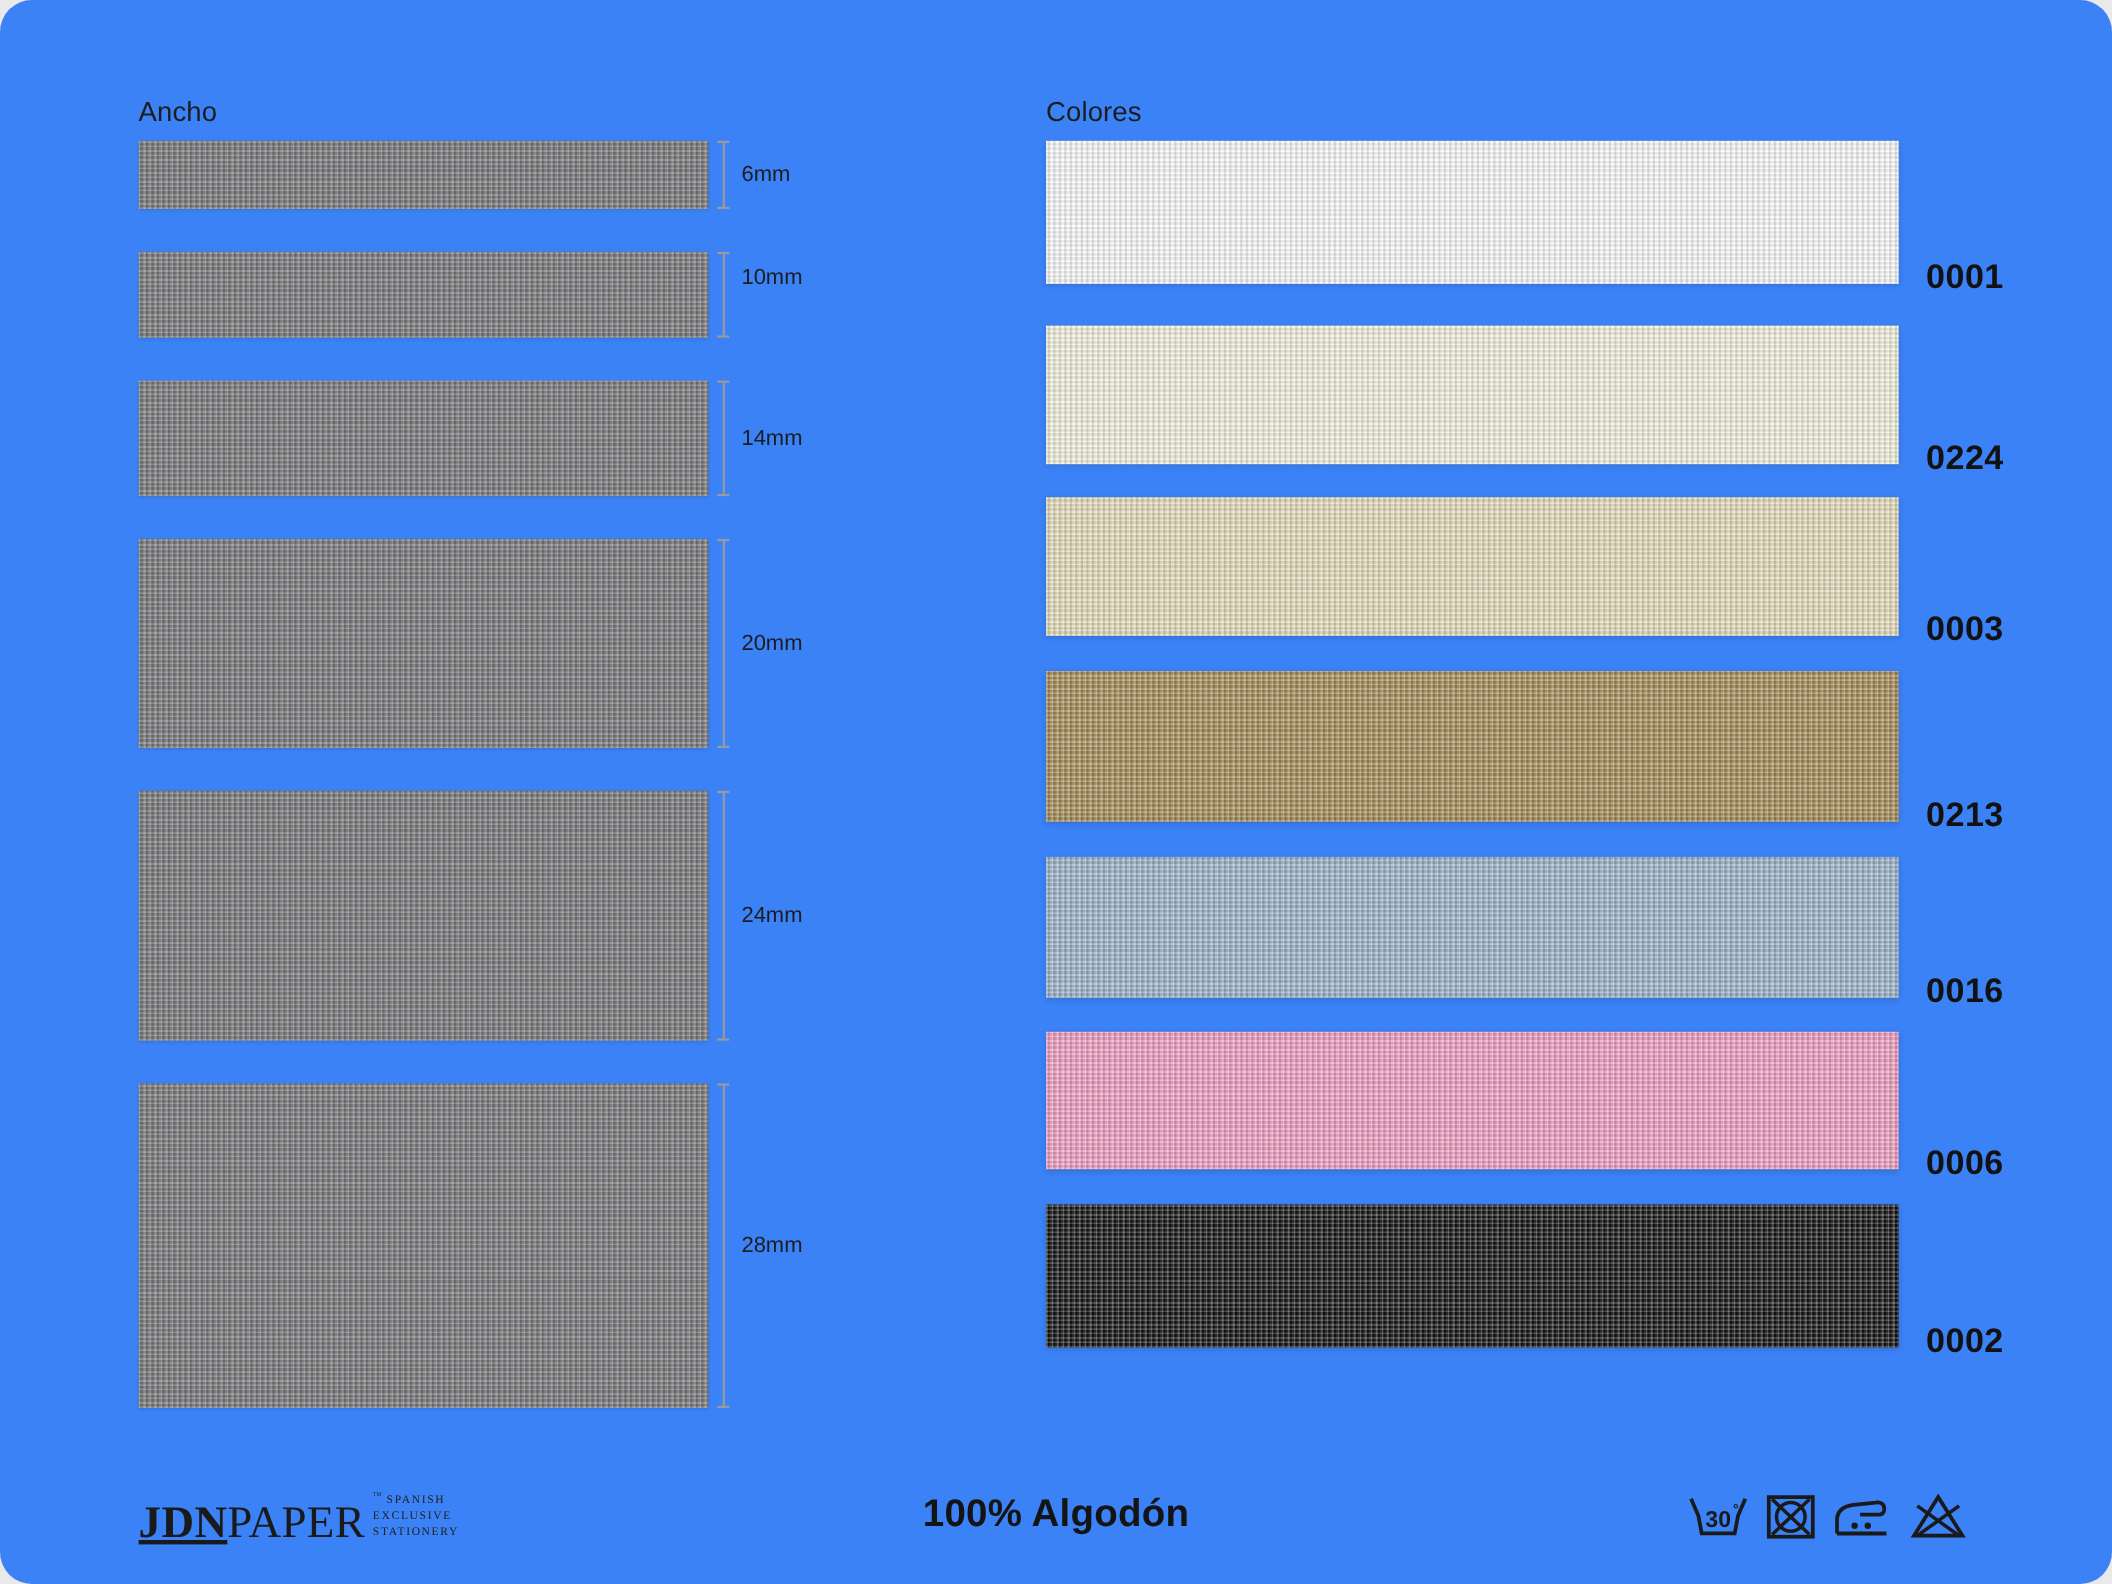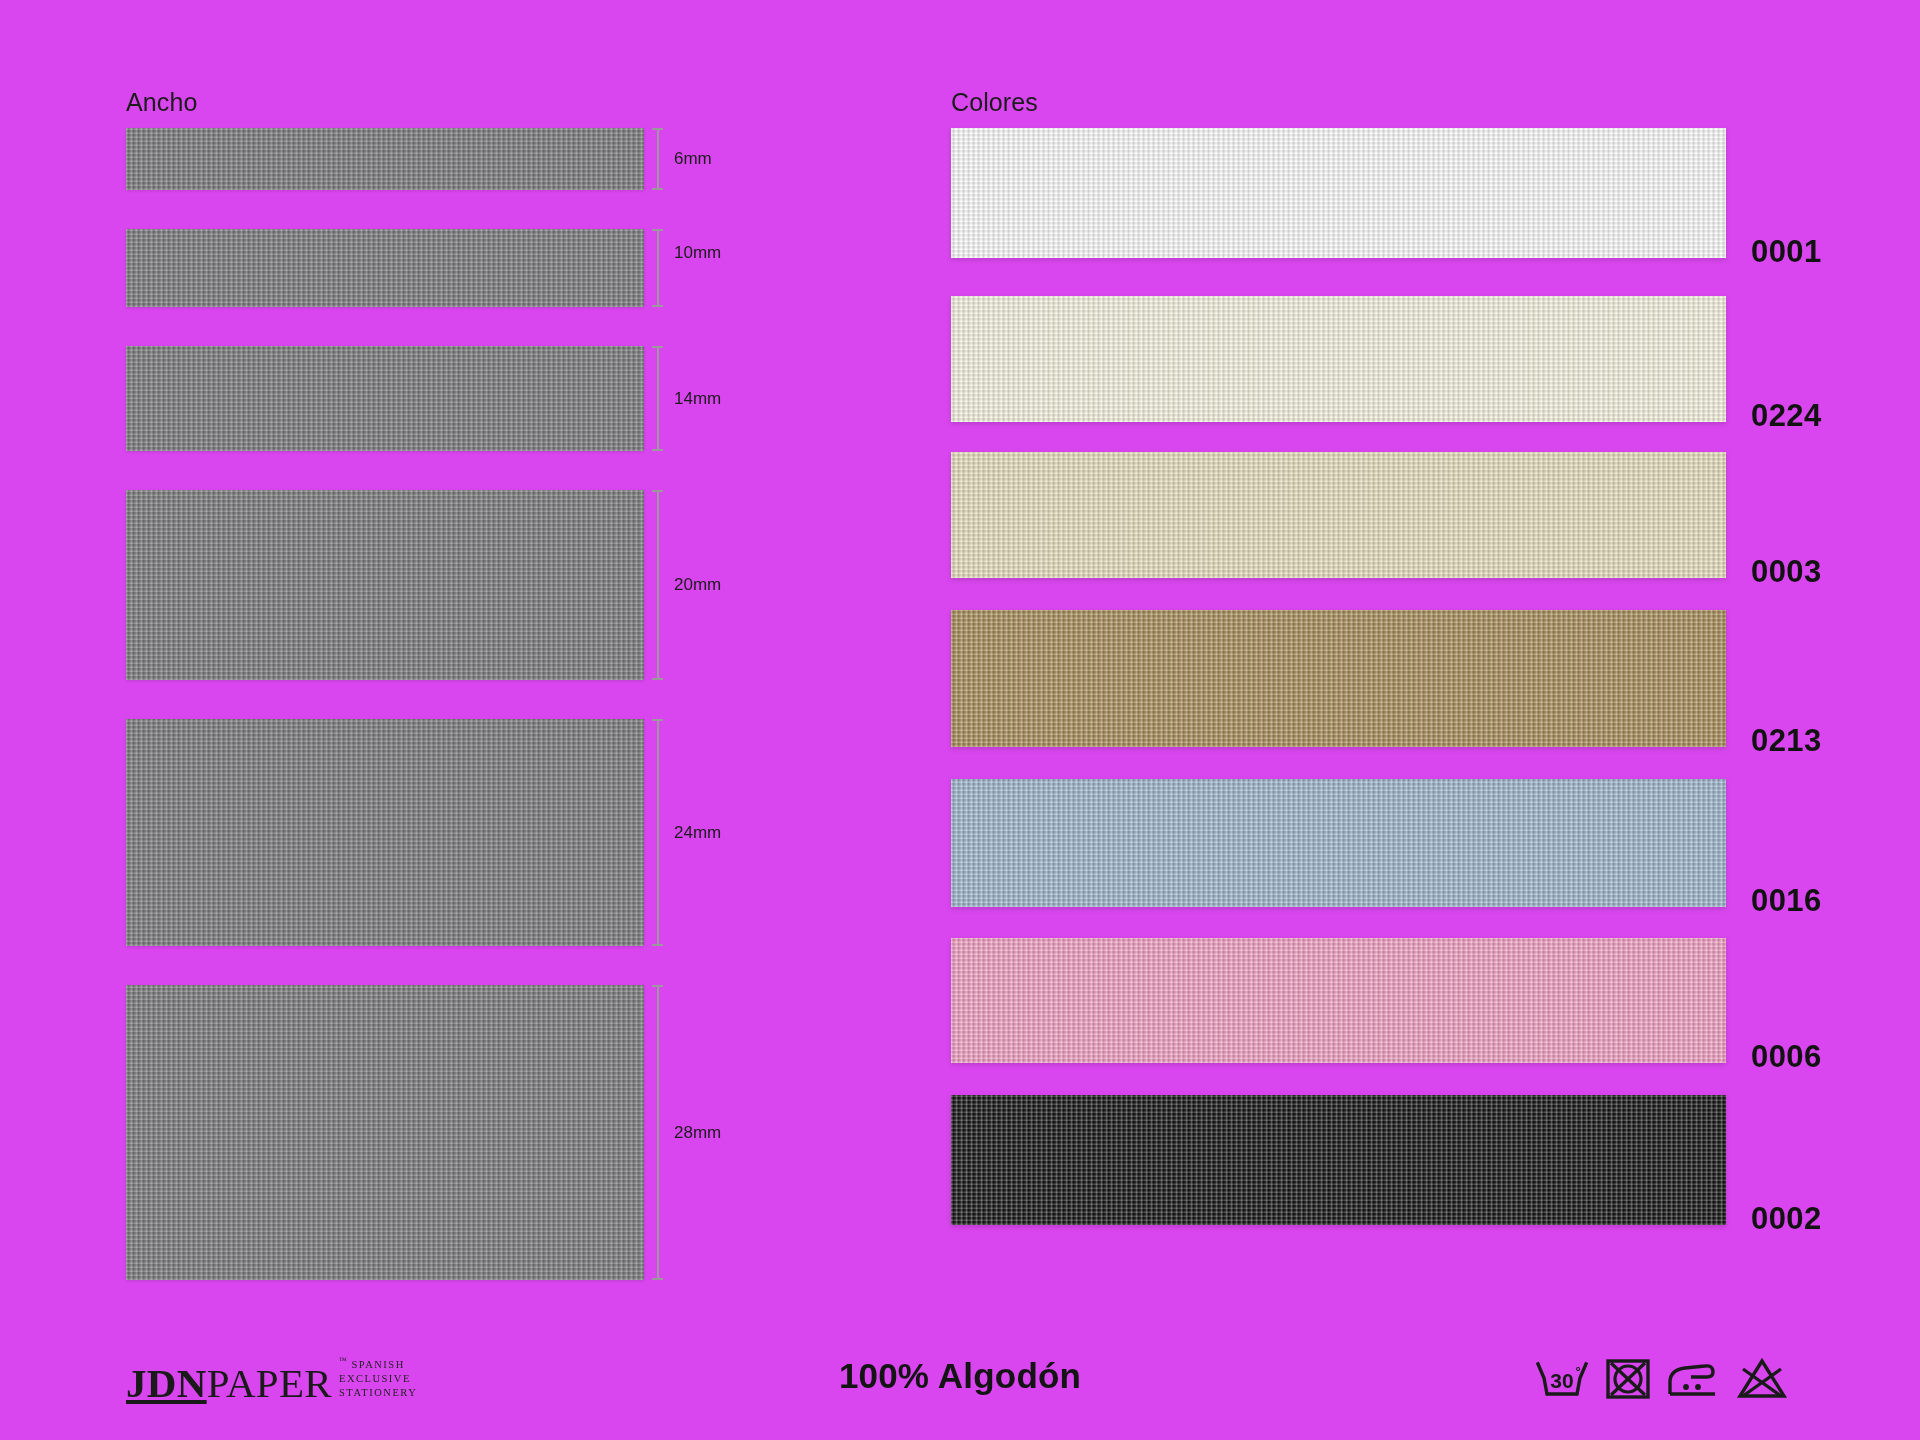--- a/index.html
+++ b/index.html
@@ -11,21 +11,22 @@
     height: 1440px;
     background: #e9e9eb;
     font-family: "Liberation Sans", sans-serif;
     overflow: hidden;
     position: relative;
   }
 
   .sheet {
     position: absolute;
     inset: 0;
-    background: #d946ef;
+    background: #3b82f6;
+    border-radius: 29px;
   }
 
   
   .col-header {
     position: absolute;
     font-size: 25px;
     font-weight: 400;
     color: #1c1c1c;
     letter-spacing: 0.1px;
   }
@@ -83,21 +84,21 @@
     left: 0;
     width: 11px;
     height: 2px;
     background: #9a9a9c;
   }
   .dim-bracket .cap.top { top: 0; }
   .dim-bracket .cap.bottom { bottom: 0; }
   .dim-label {
     position: absolute;
     left: 548px;
-    font-size: 17px;
+    font-size: 20px;
     color: #1c1c1c;
     white-space: nowrap;
     transform: translateY(-50%);
   }
 
   
   #colors-column {
     position: absolute;
     left: 951px;
     top: 128px;

